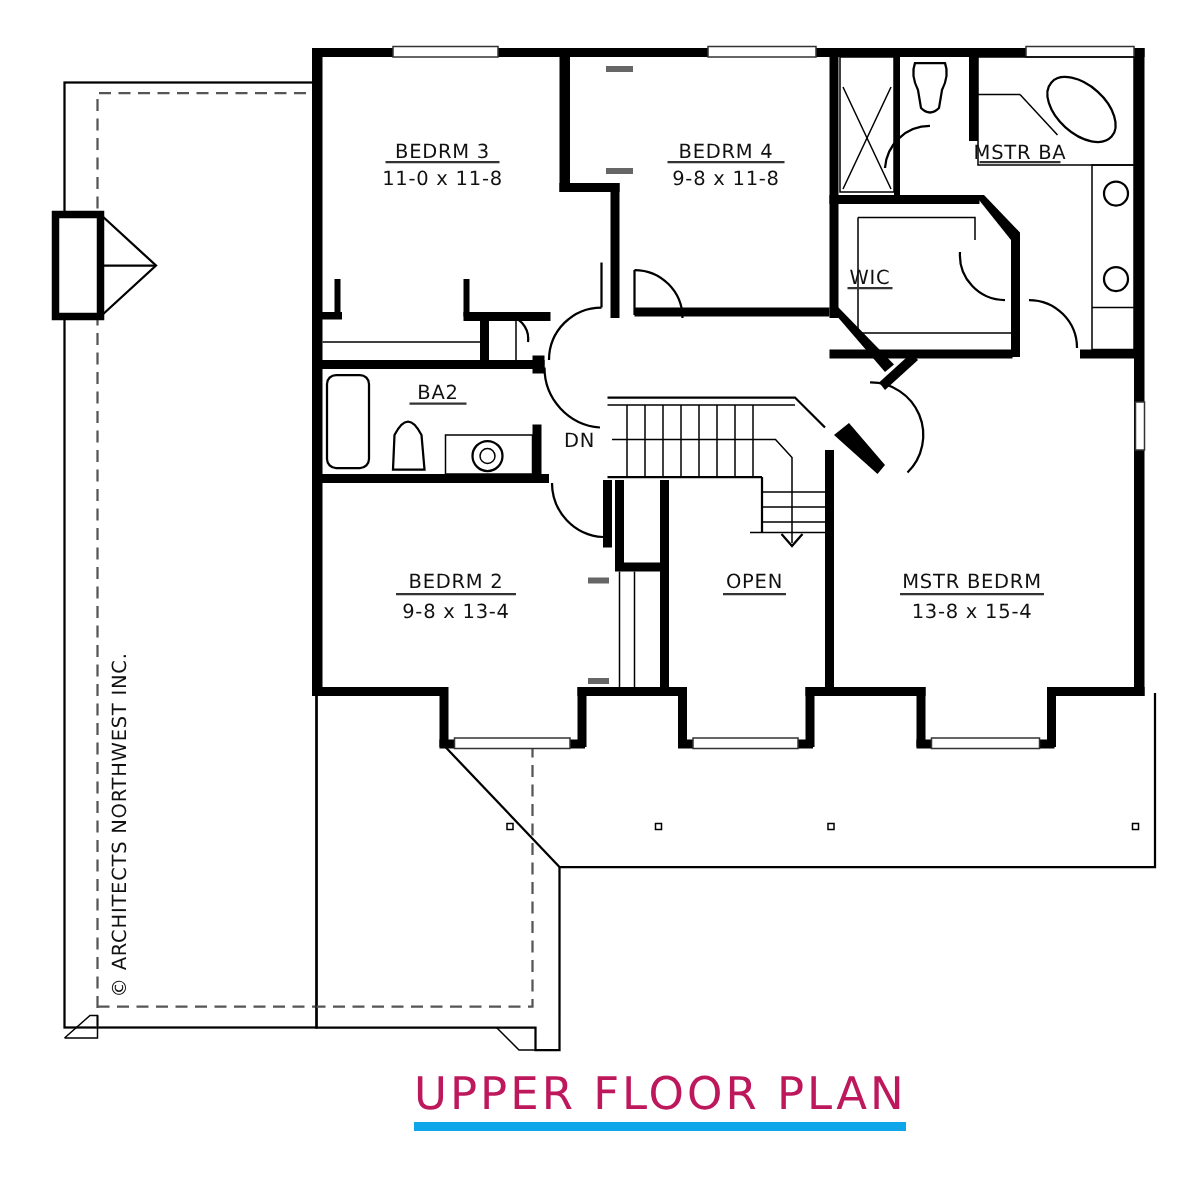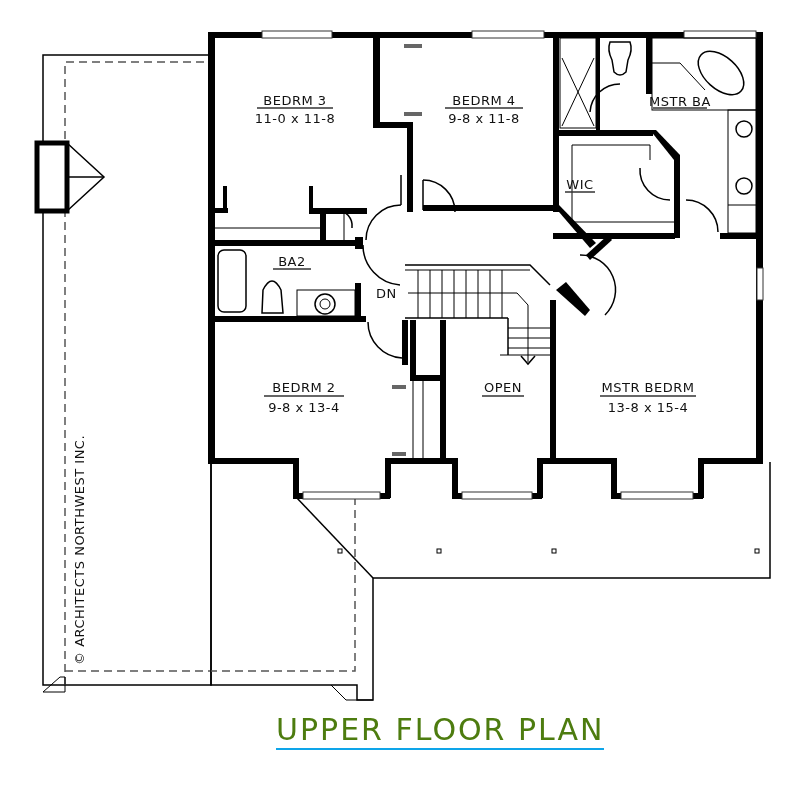--- a/index.html
+++ b/index.html
@@ -6,21 +6,21 @@
   body { width: 800px; height: 793px; position: relative; overflow: hidden; font-family: "DejaVu Sans", sans-serif; }
   #plan { position: absolute; left: 0; top: 0; width: 800px; height: 793px; }
   .wall { fill: #000; }
   .thin { stroke: #000; stroke-width: 1.5; fill: none; }
   .thin2 { stroke: #000; stroke-width: 1; fill: none; }
   .dash { stroke: #555; stroke-width: 1.5; fill: none; stroke-dasharray: 8 5; }
   .win { fill: #fff; stroke: #333; stroke-width: 1; }
   .room-label { font-family: "DejaVu Sans", sans-serif; font-size: 13px; fill: #111; letter-spacing: 0.5px; }
   .room-dim { font-family: "DejaVu Sans", sans-serif; font-size: 13px; fill: #111; letter-spacing: 0.5px; }
   .ul { stroke: #333; stroke-width: 1.5; }
-  .title-text { position: absolute; left: 276px; top: 714px; font-family: "DejaVu Sans", sans-serif; font-size: 30px; letter-spacing: 2px; color: #4d7c0f; border-bottom: 2px solid #0ea5e9; line-height: 32px; padding-bottom: 2px; }
+  .title-text { position: absolute; left: 276px; top: 714px; font-family: "DejaVu Sans", sans-serif; font-size: 30px; letter-spacing: 2px; color: #be185d; border-bottom: 6px solid #0ea5e9; line-height: 32px; padding-bottom: 2px; }
 </style>
 </head>
 <body>
 
 <svg id="plan" viewBox="0 0 800 793" xmlns="http://www.w3.org/2000/svg">
 
   <g>
     <rect x="43" y="55" width="168" height="630" class="thin"></rect>
     <polyline points="65,685 65,62 211,62" class="dash"></polyline>
     <line x1="65" y1="671" x2="211" y2="671" class="dash"></line>

